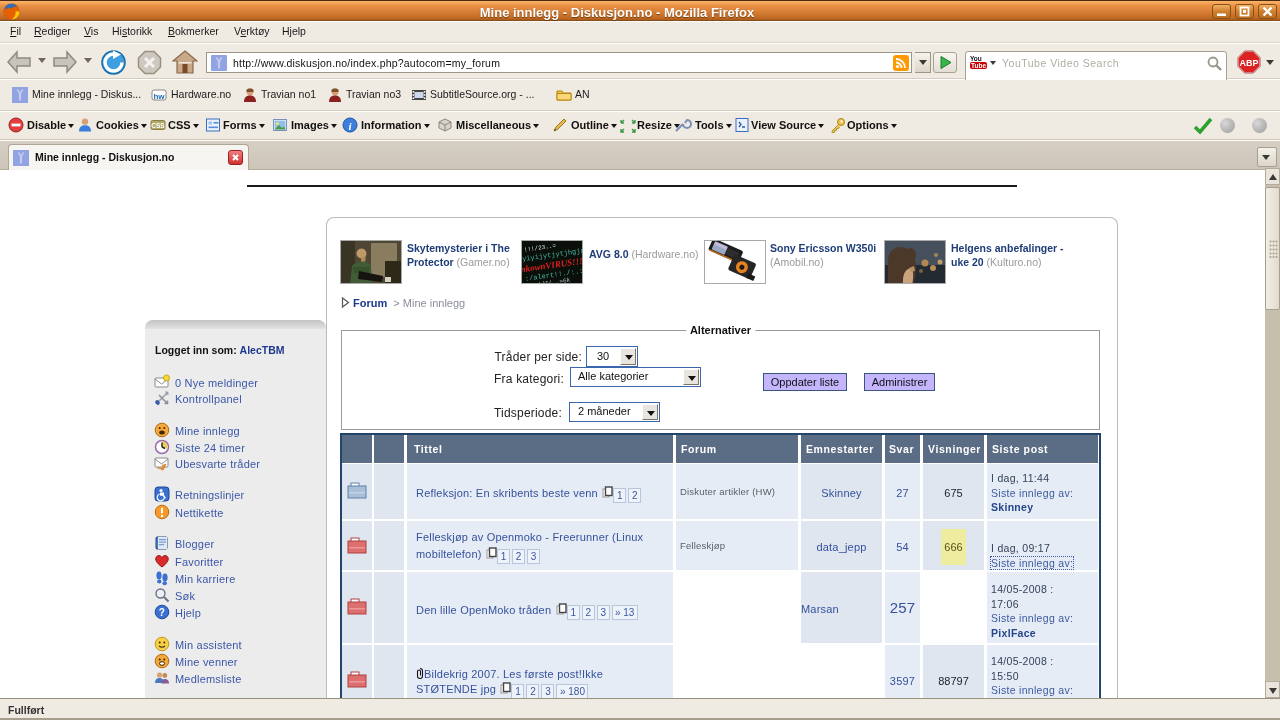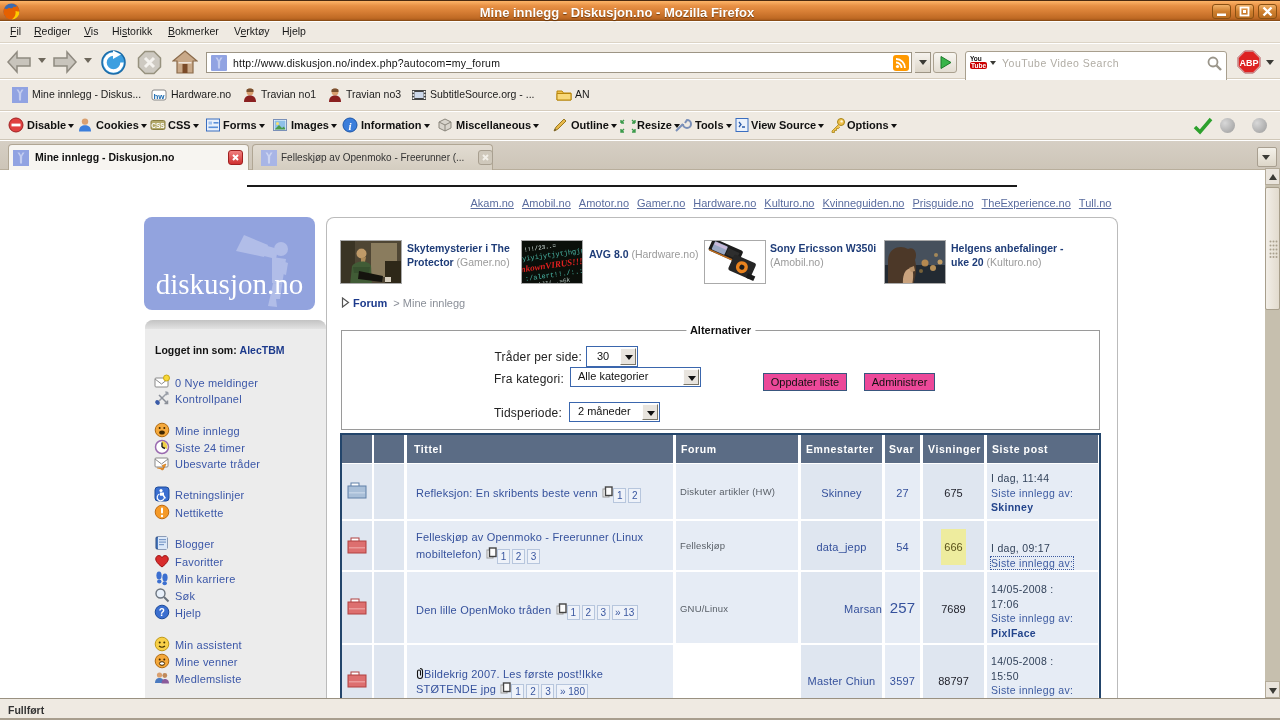--- a/index.html
+++ b/index.html
@@ -45,21 +45,21 @@
 .fttl .src{color:#9a9a9a;font-weight:normal}
 
 .crumb{position:absolute;left:340px;top:126px;font-size:11px}
 
 .fs{position:absolute;left:340px;top:160px;width:759px;height:100px;border:1px solid #9a9a9a}
 .fs .legend{position:absolute;left:50%;transform:translateX(-50%);top:-7px;background:#fff;padding:0 4px;font-size:11px;font-weight:bold;color:#111}
 .flabel{position:absolute;font-size:12px;color:#222;text-align:right;letter-spacing:.2px}
 .sel{position:absolute;background:#fff;border:1px solid #3a66ad;font-size:11px;color:#111}
 .sel .ar{position:absolute;right:1px;top:1px;bottom:1px;width:16px;background:#e8e4de;border:1px solid;border-color:#fdfdfd #7a7668 #7a7668 #fdfdfd}
 .sel .ar:after{content:"";position:absolute;left:4px;top:6px;border:4px solid transparent;border-top:5px solid #111}
-.btn{position:absolute;background:#ec4899;border:1px solid #39567e;font-size:11px;color:#111;text-align:center}
+.btn{position:absolute;background:#c4b5fd;border:1px solid #39567e;font-size:11px;color:#111;text-align:center}
 
 .ftable{position:absolute;left:339px;top:263px;width:761px;height:266px;background:#fff;border:2px solid #23456b;border-bottom:none;overflow:hidden}
 .hcell{position:absolute;top:0px;height:28px;background:#5b6c85;color:#fff;font-size:10.5px;font-weight:bold;letter-spacing:.6px;white-space:nowrap}
 .hcell span{position:absolute;top:8px}
 .cell{position:absolute;overflow:hidden}
 .c-dark{background:#dfe6f0}
 .c-lite{background:#e6ecf5}
 .tlink{color:#35519c;font-size:11px;letter-spacing:.2px}
 .forumtxt{color:#5a6068;font-size:9.5px;letter-spacing:.2px}
 .pgicon{display:inline-block;width:9px;height:10px;position:relative;vertical-align:-1px}
@@ -285,51 +285,26 @@
  <div class="tabbar">
   <div class="tab active" style="left:8px;width:241px">
    <span style="position:absolute;left:4px;top:5px;width:16px;height:16px;background:#91a3e2"><svg width="16" height="16" viewBox="0 0 16 16">
             <path d="M4.5 2.5 L6.8 6.2 L7 13.5 L9 13.5 L9.2 6.2 L11.5 2.5 L9.6 2.5 L8 5.2 L6.4 2.5 Z" fill="#c3cdf0"></path>
           </svg></span>
    <span style="position:absolute;left:26px;top:6px">Mine innlegg - Diskusjon.no</span>
    <span style="position:absolute;left:219px;top:5px;width:15px;height:15px;border-radius:3px;background:linear-gradient(#f08080,#d03030);border:1px solid #a02020"><svg width="13" height="13" viewBox="0 0 13 13">
             <path d="M4 4 L9 9 M9 4 L4 9" stroke="#fff" stroke-width="2"></path>
           </svg></span>
   </div>
-  <div class="tab inactive" style="left:252px;width:241px">
-   <span style="position:absolute;left:8px;top:5px;width:16px;height:16px;background:#a8b5e6"><svg width="16" height="16" viewBox="0 0 16 16">
-            <path d="M4.5 2.5 L6.8 6.2 L7 13.5 L9 13.5 L9.2 6.2 L11.5 2.5 L9.6 2.5 L8 5.2 L6.4 2.5 Z" fill="#cdd5f1"></path>
-          </svg></span>
-   <span style="position:absolute;left:28px;top:7px;font-size:10px;white-space:nowrap">Felleskjøp av Openmoko - Freerunner (...</span>
-   <span style="position:absolute;left:225px;top:5px;width:15px;height:15px;border-radius:3px;background:#cfc8bb;border:1px solid #a89f90"><svg width="13" height="13" viewBox="0 0 13 13">
-            <path d="M4 4 L9 9 M9 4 L4 9" stroke="#f2efe8" stroke-width="2"></path>
-          </svg></span>
-  </div>
   <div style="position:absolute;left:1257px;top:6px;width:20px;height:20px;background:linear-gradient(#f4f1ea,#ddd6c8);border:1px solid #a89f90;border-radius:2px"></div>
   <span style="position:absolute;left:1262px;top:14px;border:4px solid transparent;border-top:5px solid #3a3a35"></span>
  </div>
  <div class="page">
   <div class="pagehr"></div>
-  <div class="toplinks">
-   <a>Akam.no</a><a>Amobil.no</a><a>Amotor.no</a><a>Gamer.no</a><a>Hardware.no</a><a>Kulturo.no</a><a>Kvinneguiden.no</a><a>Prisguide.no</a><a>TheExperience.no</a><a>Tull.no</a>
-  </div>
   <div class="wrapper"></div>
-  <div class="logo">
-   <svg style="position:absolute;left:90px;top:6px" width="72" height="86" viewBox="0 0 72 86">
-          <g fill="#b1bde8">
-            <path d="M2 28 L10 12 L34 22 L30 34 Z"></path>
-            <path d="M30 22 L44 26 L42 36 L30 33 Z"></path>
-            <circle cx="47" cy="26" r="7"></circle>
-            <path d="M38 34 L52 36 L48 62 L38 60 Z"></path>
-            <path d="M39 60 L48 62 L46 76 L42 76 L43 84 L34 83 L37 70 Z"></path>
-            <path d="M48 38 L54 40 L52 52 L46 50 Z"></path>
-          </g>
-        </svg>
-   <div class="txt">diskusjon.no</div>
-  </div>
   <div class="sidebar">
         <div class="cap"></div>
    <div class="sb-title">Logget inn som: <b>AlecTBM</b></div>
    <div class="sbitem" style="top:54px"><span class="ic"><svg width="16" height="16" viewBox="0 0 16 16">
               <rect x="1" y="4" width="13" height="9" rx="1" fill="#fff" stroke="#8a8a8a"></rect>
               <path d="M1 5 L7.5 10 L14 5" fill="none" stroke="#8a8a8a"></path>
               <circle cx="12.5" cy="4" r="3" fill="#f8d838" stroke="#c8a818"></circle>
             </svg></span>0 Nye meldinger</div>
    <div class="sbitem" style="top:70px"><span class="ic"><svg width="16" height="16" viewBox="0 0 16 16">
               <path d="M3 13 L13 3 M11.5 1.5 L14.5 4.5 M12 5 L14 2" stroke="#9a9fa8" stroke-width="1.5" fill="none"></path>
@@ -561,47 +536,42 @@
             <rect x="2" y="10" width="16" height="1.5" fill="#eb9a9a"></rect>
           </svg>
         </div>
    <div class="cell c-dark" style="left:32px;top:137px;width:30px;height:71px"></div>
    <div class="cell c-lite" style="left:65px;top:137px;width:266px;height:71px">
           <div style="position:absolute;left:9px;top:28px"><span class="tlink">Den lille OpenMoko tråden</span> <span class="pgicon"><svg width="11" height="12" viewBox="0 0 11 12">
                 <rect x="1" y="3" width="6" height="8" fill="#fff" stroke="#999"></rect>
                 <rect x="3.5" y="1" width="6.5" height="8.5" fill="#fdfdfd" stroke="#444" stroke-width="1.4"></rect>
               </svg></span><span class="pgbox">1</span><span class="pgbox">2</span><span class="pgbox">3</span><span class="pgbox" style="width:26px">» 13</span></div>
         </div>
-   <div class="cell c-lite" style="left:334px;top:137px;width:122px;height:71px">
-          <span class="forumtxt" style="position:absolute;left:4px;top:31px">GNU/Linux</span>
-        </div>
-   <div class="cell c-dark" style="left:459px;top:137px;width:81px;height:71px;text-align:right;line-height:71px;white-space:nowrap"><span class="tlink" style="font-size:11px">Marsan</span></div>
+   <div class="cell c-dark" style="left:459px;top:137px;width:81px;height:71px;text-align:left;line-height:71px;white-space:nowrap"><span class="tlink" style="font-size:11px">Marsan</span></div>
    <div class="cell c-lite" style="left:543px;top:137px;width:35px;height:71px;text-align:center;line-height:71px"><span class="tlink" style="font-size:15px">257</span></div>
-   <div class="cell c-dark" style="left:581px;top:137px;width:61px;height:71px;text-align:center;line-height:71px"><span style="font-size:11px;color:#23242d">7689</span></div>
    <div class="cell c-lite" style="left:645px;top:137px;width:111px;height:71px">
           <div class="lastpost" style="position:absolute;left:4px;top:10px">14/05-2008 :<br>17:06<br><span class="blue">Siste innlegg av:</span><br><span class="name">PixlFace</span></div>
         </div>
 
    <div class="cell c-dark" style="left:0;top:210px;width:30px;height:60px">
           <svg style="position:absolute;left:5px;top:26px" width="20" height="17" viewBox="0 0 20 17">
             <rect x="4" y="1" width="8" height="5" fill="#fff" stroke="#b04040"></rect>
             <rect x="1" y="4" width="18" height="12" fill="#dd6f6f" stroke="#b04040"></rect>
             <rect x="2" y="10" width="16" height="1.5" fill="#eb9a9a"></rect>
           </svg>
         </div>
    <div class="cell c-dark" style="left:32px;top:210px;width:30px;height:60px"></div>
    <div class="cell c-lite" style="left:65px;top:210px;width:266px;height:60px">
           <div style="position:absolute;left:9px;top:21px;line-height:14px"><svg style="vertical-align:-2px" width="8" height="13" viewBox="0 0 8 13">
               <path d="M4 1.5 C6 1.5 6.5 2.5 6.5 4 L6.5 9 C6.5 10.8 5.6 11.5 4 11.5 C2.4 11.5 1.5 10.8 1.5 9 L1.5 4.5 C1.5 3.4 2.1 3 3 3 C3.9 3 4.5 3.4 4.5 4.5 L4.5 8.5" fill="none" stroke="#111" stroke-width="1.1"></path>
             </svg><span class="tlink">Bildekrig 2007. Les første post!Ikke<br>STØTENDE jpg</span> <span class="pgicon"><svg width="11" height="12" viewBox="0 0 11 12">
                 <rect x="1" y="3" width="6" height="8" fill="#fff" stroke="#999"></rect>
                 <rect x="3.5" y="1" width="6.5" height="8.5" fill="#fdfdfd" stroke="#444" stroke-width="1.4"></rect>
               </svg></span><span class="pgbox">1</span><span class="pgbox">2</span><span class="pgbox">3</span><span class="pgbox" style="width:32px">» 180</span></div>
         </div>
-   <div class="cell c-dark" style="left:459px;top:210px;width:81px;height:60px;text-align:center;line-height:70px;white-space:nowrap"><span class="tlink" style="font-size:11px">Master Chiun</span></div>
    <div class="cell c-lite" style="left:543px;top:210px;width:35px;height:60px;text-align:center;line-height:70px"><span class="tlink" style="font-size:11px">3597</span></div>
    <div class="cell c-dark" style="left:581px;top:210px;width:61px;height:60px;text-align:center;line-height:70px"><span style="font-size:11px;color:#23242d">88797</span></div>
    <div class="cell c-lite" style="left:645px;top:210px;width:111px;height:60px">
           <div class="lastpost" style="position:absolute;left:4px;top:9px">14/05-2008 :<br>15:50<br><span class="blue">Siste innlegg av:</span></div>
         </div>
   </div>
  </div>
  <div class="vscroll">
   <div class="sbtn" style="top:0">
         <span style="position:absolute;left:3px;top:5px;border:4.5px solid transparent;border-bottom:6px solid #3a3a35;border-top:none"></span>

